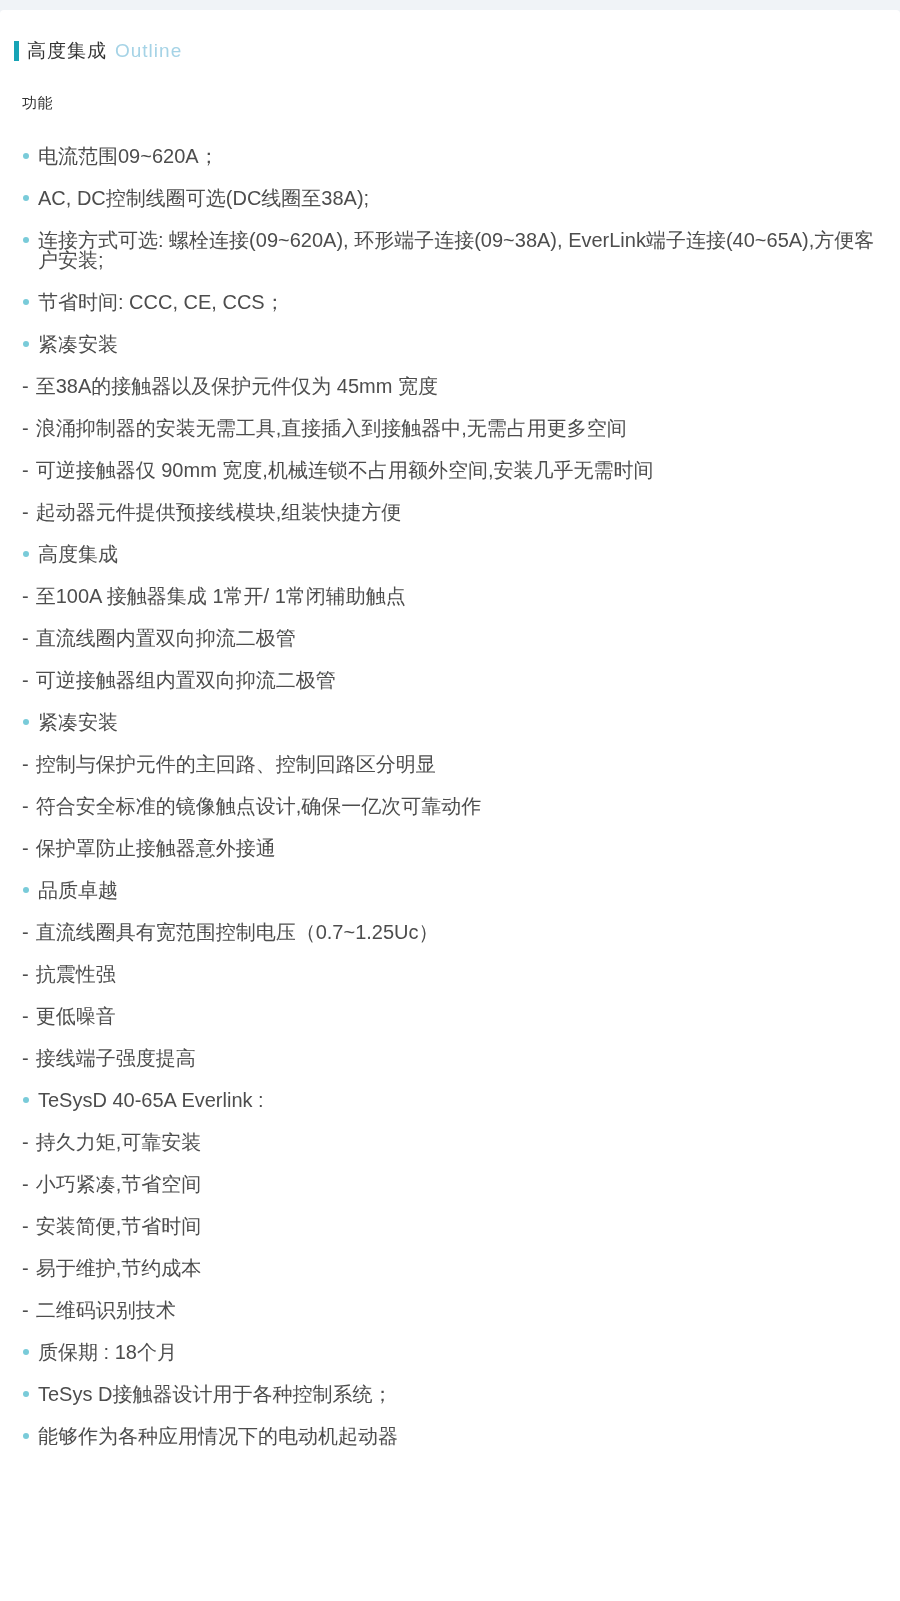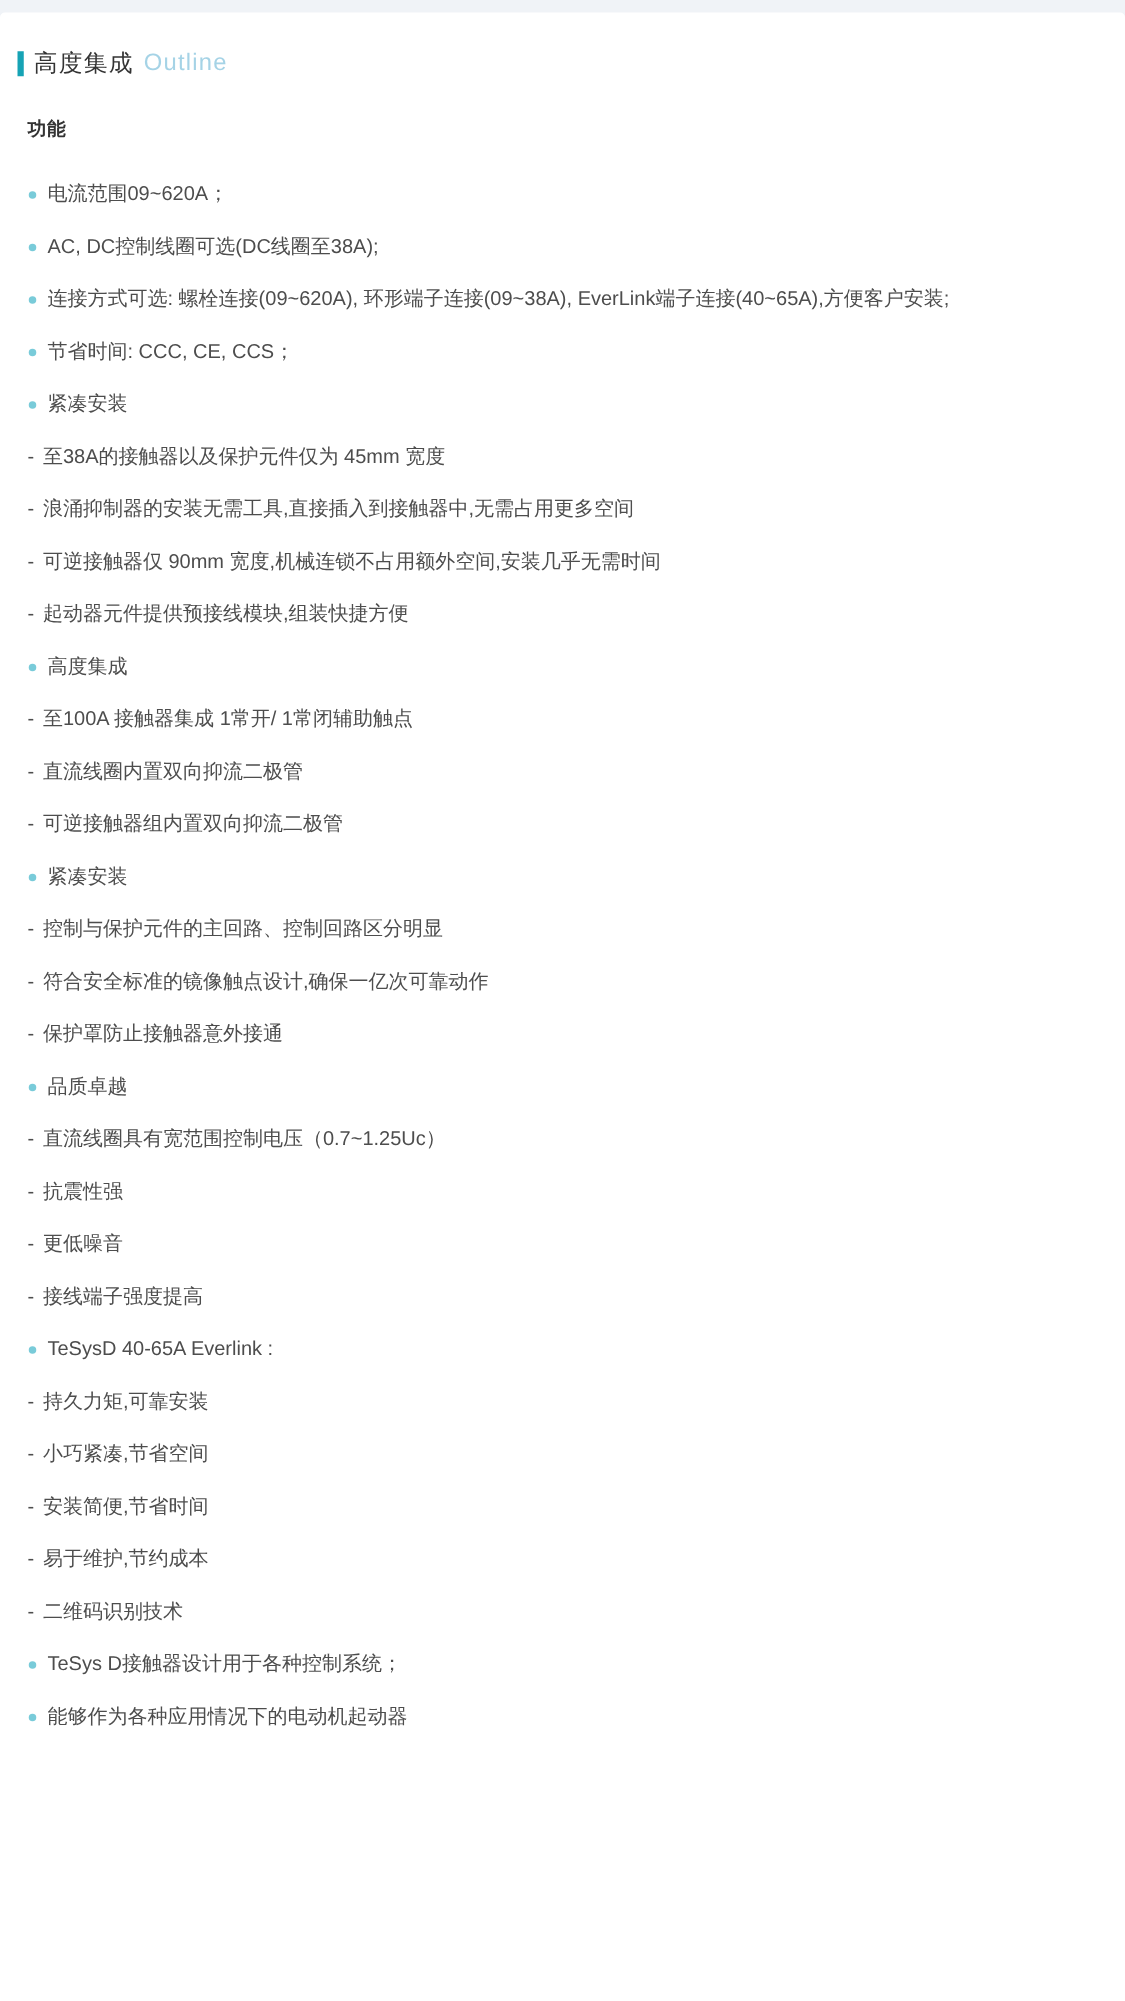--- a/index.html
+++ b/index.html
@@ -45,30 +45,30 @@
   .title-en{
     font-size:19px;
     color:var(--title-en);
     font-weight:500;
     margin-left:8px;
     letter-spacing:1px;
   }
   .sections{padding-left:8px;}
   .section-heading{
     font-size:15px;
-    font-weight:700;
+    font-weight:400;
     color:var(--heading);
     margin:30px 0 33px 0;
     letter-spacing:0.5px;
   }
   .item{
     display:flex;
     align-items:flex-start;
     margin-bottom:22px;
-    font-size:16px;
+    font-size:20px;
     line-height:20px;
     color:var(--text);
   }
   .marker{flex:0 0 auto;}
   .marker.bullet{
     width:6px;height:6px;
     border-radius:50%;
     background:var(--bullet);
     margin:7px 9px 0 1px;
   }
@@ -197,20 +197,24 @@
           <span class="item-text">安装简便,节省时间</span>
         </div>
         <div class="item">
           <span class="marker dash">-</span>
           <span class="item-text">易于维护,节约成本</span>
         </div>
         <div class="item">
           <span class="marker dash">-</span>
           <span class="item-text">二维码识别技术</span>
         </div>
+        <div class="item">
+          <span class="marker bullet"></span>
+          <span class="item-text">质保期 : 18个月</span>
+        </div>
       </section>
       <section>
         <div class="item">
           <span class="marker bullet"></span>
           <span class="item-text">TeSys D接触器设计用于各种控制系统；</span>
         </div>
         <div class="item">
           <span class="marker bullet"></span>
           <span class="item-text">能够作为各种应用情况下的电动机起动器</span>
         </div>

